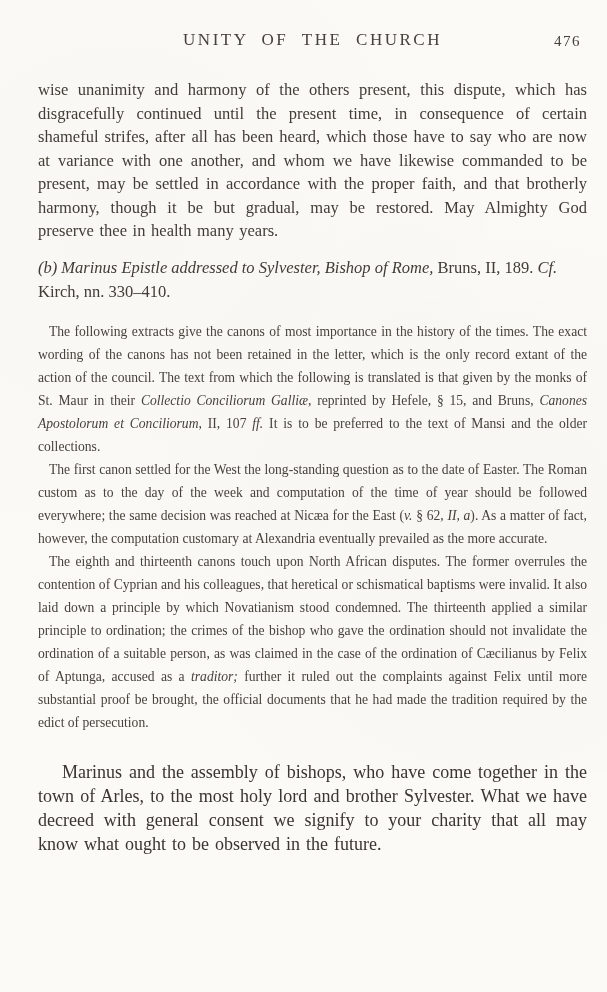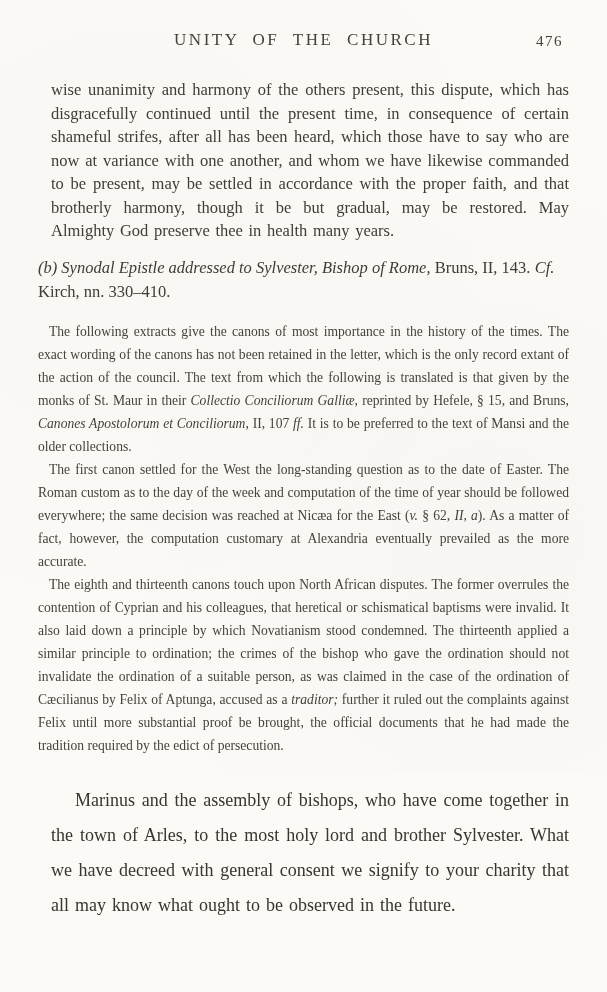--- a/index.html
+++ b/index.html
@@ -8,21 +8,21 @@
     height: 992px;
     background: #fbfaf6;
     font-family: "Liberation Serif", "DejaVu Serif", serif;
     color: #403c36;
     overflow: hidden;
   }
   .page {
     box-sizing: border-box;
     width: 607px;
     height: 772px;
-    padding: 30px 38px 20px 38px;
+    padding: 30px 20px 20px 38px;
     background:
       radial-gradient(circle at 20% 30%, rgba(0,0,0,0.012), transparent 60%),
       radial-gradient(circle at 80% 70%, rgba(0,0,0,0.015), transparent 55%),
       #fbfaf6;
   }
   .header {
     position: relative;
     text-align: center;
     margin-bottom: 24px;
     height: 24px;
@@ -40,58 +40,57 @@
     font-size: 15px;
     letter-spacing: 1.5px;
     color: #45413b;
   }
   p { margin: 0; }
   .main {
     font-size: 16.5px;
     line-height: 23.5px;
     text-align: justify;
     word-spacing: 1.5px;
-    margin-left: 13px;
   }
   .para-continuation { margin-bottom: 13px; }
   .section-heading {
     font-size: 16.5px;
     line-height: 24px;
     text-align: left;
     margin-bottom: 16px;
   }
   .note {
     font-size: 13.6px;
     line-height: 23px;
     text-align: justify;
     color: #46423c;
   }
   .note { text-indent: 11px; }
   .note.first { text-indent: 11px; }
   .closing {
     margin-top: 26px;
     font-size: 18px;
-    line-height: 35px;
+    line-height: 24px;
     text-indent: 24px;
     color: #393530;
   }
 </style>
 </head>
 <body>
 
 <div class="page">
 
   <div class="header">
     <span class="running-title">UNITY OF THE CHURCH</span>
     <span class="page-number">476</span>
   </div>
 
   <p class="main para-continuation">wise unanimity and harmony of the others present, this dispute, which has disgracefully continued until the present time, in consequence of certain shameful strifes, after all has been heard, which those have to say who are now at variance with one another, and whom we have likewise commanded to be present, may be settled in accordance with the proper faith, and that brotherly harmony, though it be but gradual, may be restored. May Almighty God preserve thee in health many years.</p>
 
-  <p class="section-heading"><i>(b) Synodal Epistle addressed to Sylvester, Bishop of Rome,</i><span> Bruns, II, 143. </span><i>Cf.</i><span> Kirch, nn. 330–410.</span></p>
+  <p class="section-heading"><i>(b) Marinus Epistle addressed to Sylvester, Bishop of Rome,</i><span> Bruns, II, 189. </span><i>Cf.</i><span> Kirch, nn. 330–410.</span></p>
 
   <p class="note first"><span>The following extracts give the canons of most importance in the history of the times. The exact wording of the canons has not been retained in the letter, which is the only record extant of the action of the council. The text from which the following is translated is that given by the monks of St. Maur in their </span><i>Collectio Conciliorum Galliæ</i><span>, reprinted by Hefele, § 15, and Bruns, </span><i>Canones Apostolorum et Conciliorum</i><span>, II, 107 </span><i>ff.</i><span> It is to be preferred to the text of Mansi and the older collections.</span></p>
 
   <p class="note"><span>The first canon settled for the West the long-standing question as to the date of Easter. The Roman custom as to the day of the week and computation of the time of year should be followed everywhere; the same decision was reached at Nicæa for the East (</span><i>v.</i><span> § 62, </span><i>II, a</i><span>). As a matter of fact, however, the computation customary at Alexandria eventually prevailed as the more accurate.</span></p>
 
   <p class="note"><span>The eighth and thirteenth canons touch upon North African disputes. The former overrules the contention of Cyprian and his colleagues, that heretical or schismatical baptisms were invalid. It also laid down a principle by which Novatianism stood condemned. The thirteenth applied a similar principle to ordination; the crimes of the bishop who gave the ordination should not invalidate the ordination of a suitable person, as was claimed in the case of the ordination of Cæcilianus by Felix of Aptunga, accused as a </span><i>traditor;</i><span> further it ruled out the complaints against Felix until more substantial proof be brought, the official documents that he had made the tradition required by the edict of persecution.</span></p>
 
   <p class="main closing">Marinus and the assembly of bishops, who have come together in the town of Arles, to the most holy lord and brother Sylvester. What we have decreed with general consent we signify to your charity that all may know what ought to be observed in the future.</p>
 
 </div>

